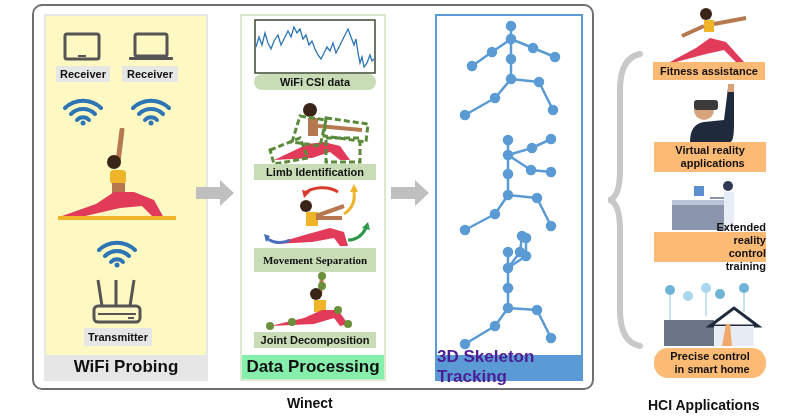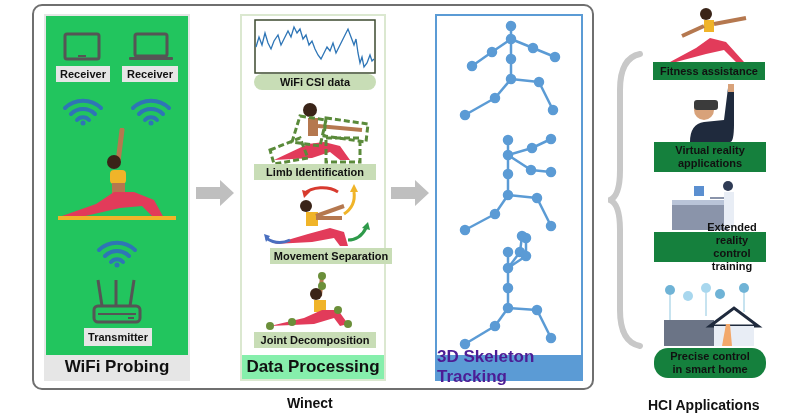--- a/index.html
+++ b/index.html
@@ -1,30 +1,30 @@
 <!DOCTYPE html>
 <html><head>
 <meta charset="utf-8">
 <style>
   * { box-sizing: border-box; margin: 0; padding: 0; }
   body { width: 800px; height: 418px; background: #ffffff; position: relative; overflow: hidden; font-family: "Liberation Sans", sans-serif; color: #111; }
   .abs { position: absolute; }
   .frame { left: 32px; top: 4px; width: 562px; height: 386px; border: 2px solid #6f6f6f; border-radius: 10px; }
   .panel { position: absolute; top: 14px; height: 367px; }
-  .panel-wifi { left: 44px; width: 146px; border: 2px solid #e6e6e6; background: #22c55e; }
+  .panel-wifi { left: 44px; width: 164px; border: 2px solid #e6e6e6; background: #fef9c3; }
   .panel-proc { left: 240px; width: 146px; border: 2px solid #dbe8d0; background: #fff; }
   .panel-skel { left: 435px; width: 148px; border: 2px solid #5b9bd5; background: #fff; }
   .panel-footer { position: absolute; left: 0; right: 0; bottom: 0; height: 24px; display: flex; align-items: center; justify-content: center; font-weight: bold; font-size: 17px; }
   .panel-wifi .panel-footer { background: #e6e6e6; }
   .panel-proc .panel-footer { background: #86efac; }
   .panel-skel .panel-footer { background: #5b9bd5; color: #4c1d95; }
   .tag { position: absolute; font-weight: bold; font-size: 11px; display: flex; align-items: center; justify-content: center; text-align: center; line-height: 13px; }
   .tag-grey { background: #e6e6e6; }
   .tag-green { background: #c8ddb6; }
-  .tag-yellow { background: #15803d; font-size: 11px; }
+  .tag-yellow { background: #fdba74; font-size: 11px; text-align: right; }
   .arrow { position: absolute; }
   .caption { position: absolute; font-weight: bold; font-size: 14px; }
   svg { display: block; }
 </style>
 </head>
 <body>
 
 <div class="abs frame"></div>
 
 <div class="panel panel-wifi">
@@ -115,21 +115,21 @@
     <line x1="52" y1="32" x2="80" y2="22" stroke="#b5784f" stroke-width="4"></line>
     <line x1="52" y1="34" x2="78" y2="34" stroke="#b5784f" stroke-width="4"></line>
     <path d="M80 30 Q92 22 90 8" fill="none" stroke="#f0b429" stroke-width="3"></path>
     <polygon points="86,8 90,0 94,8" fill="#f0b429"></polygon>
     <path d="M10 60 L44 50 L66 44 L80 48 L84 62 L76 62 L70 54 L48 58 Z" fill="#e23b5a"></path>
     <path d="M2 54 Q14 62 26 56" fill="none" stroke="#4a6fbf" stroke-width="3"></path>
     <polygon points="0,50 6,52 2,58" fill="#4a6fbf"></polygon>
     <path d="M84 56 Q96 56 102 44" fill="none" stroke="#2e9a4a" stroke-width="3"></path>
     <polygon points="98,44 104,38 106,46" fill="#2e9a4a"></polygon>
   </svg>
-  <div class="tag tag-green" style="left:28px;top:232px;width:122px;height:16px;">Movement Separation</div>
+  <div class="tag tag-green" style="left:12px;top:232px;width:122px;height:24px;font-family:Liberation Serif, serif;">Movement Separation</div>
 
   <svg class="abs" style="left:22px;top:256px;" width="108" height="60">
     <line x1="58" y1="4" x2="56" y2="24" stroke="#b5784f" stroke-width="4"></line>
     <circle cx="52" cy="22" r="6" fill="#3a2418"></circle>
     <rect x="50" y="28" width="12" height="12" fill="#f0b429"></rect>
     <path d="M6 54 L40 46 L58 38 L74 38 L84 52 L76 54 L70 46 L50 52 Z" fill="#e23b5a"></path>
     <circle cx="58" cy="4" r="4" fill="#6b8f3a"></circle>
     <circle cx="58" cy="14" r="4" fill="#6b8f3a"></circle>
     <circle cx="6" cy="54" r="4" fill="#6b8f3a"></circle>
     <circle cx="28" cy="50" r="4" fill="#6b8f3a"></circle>

